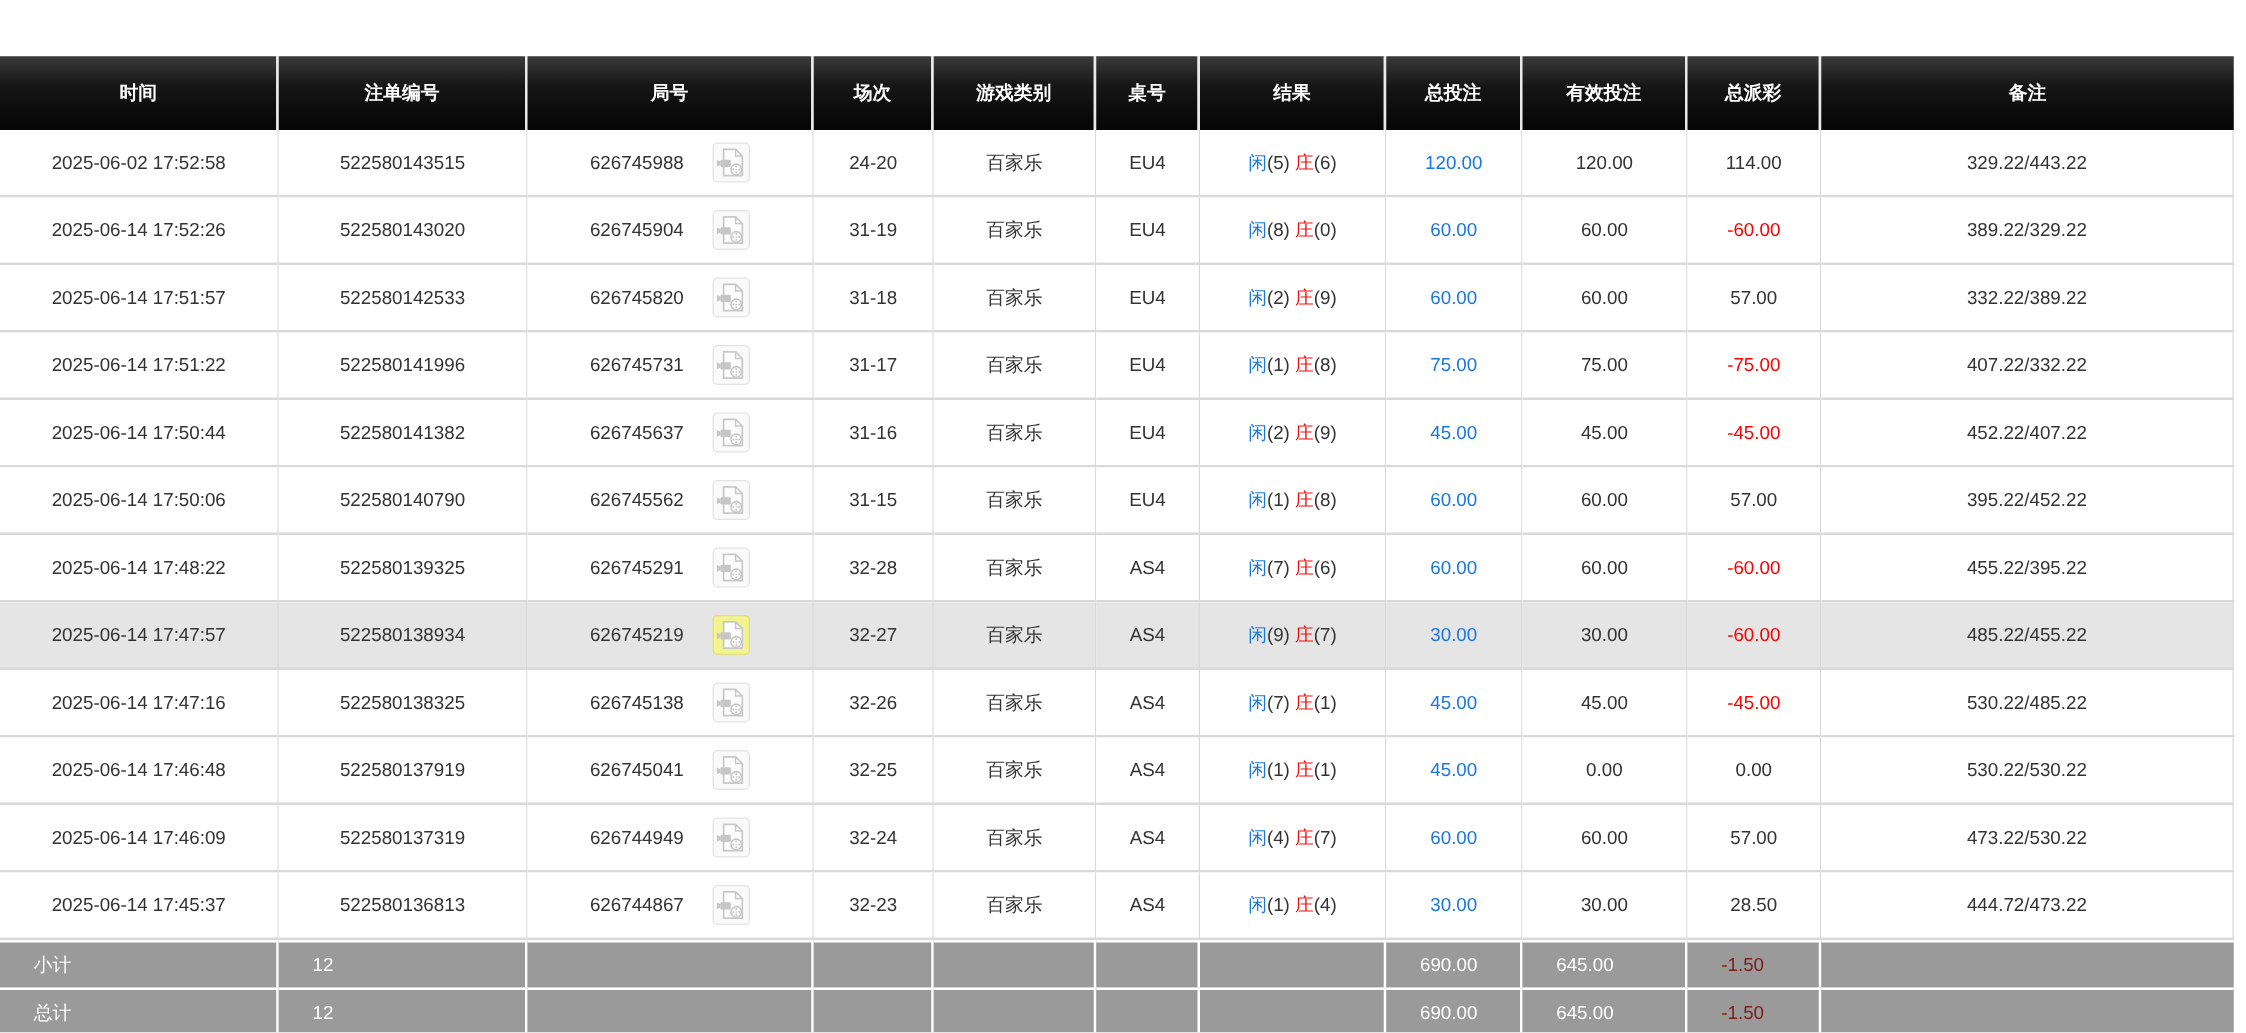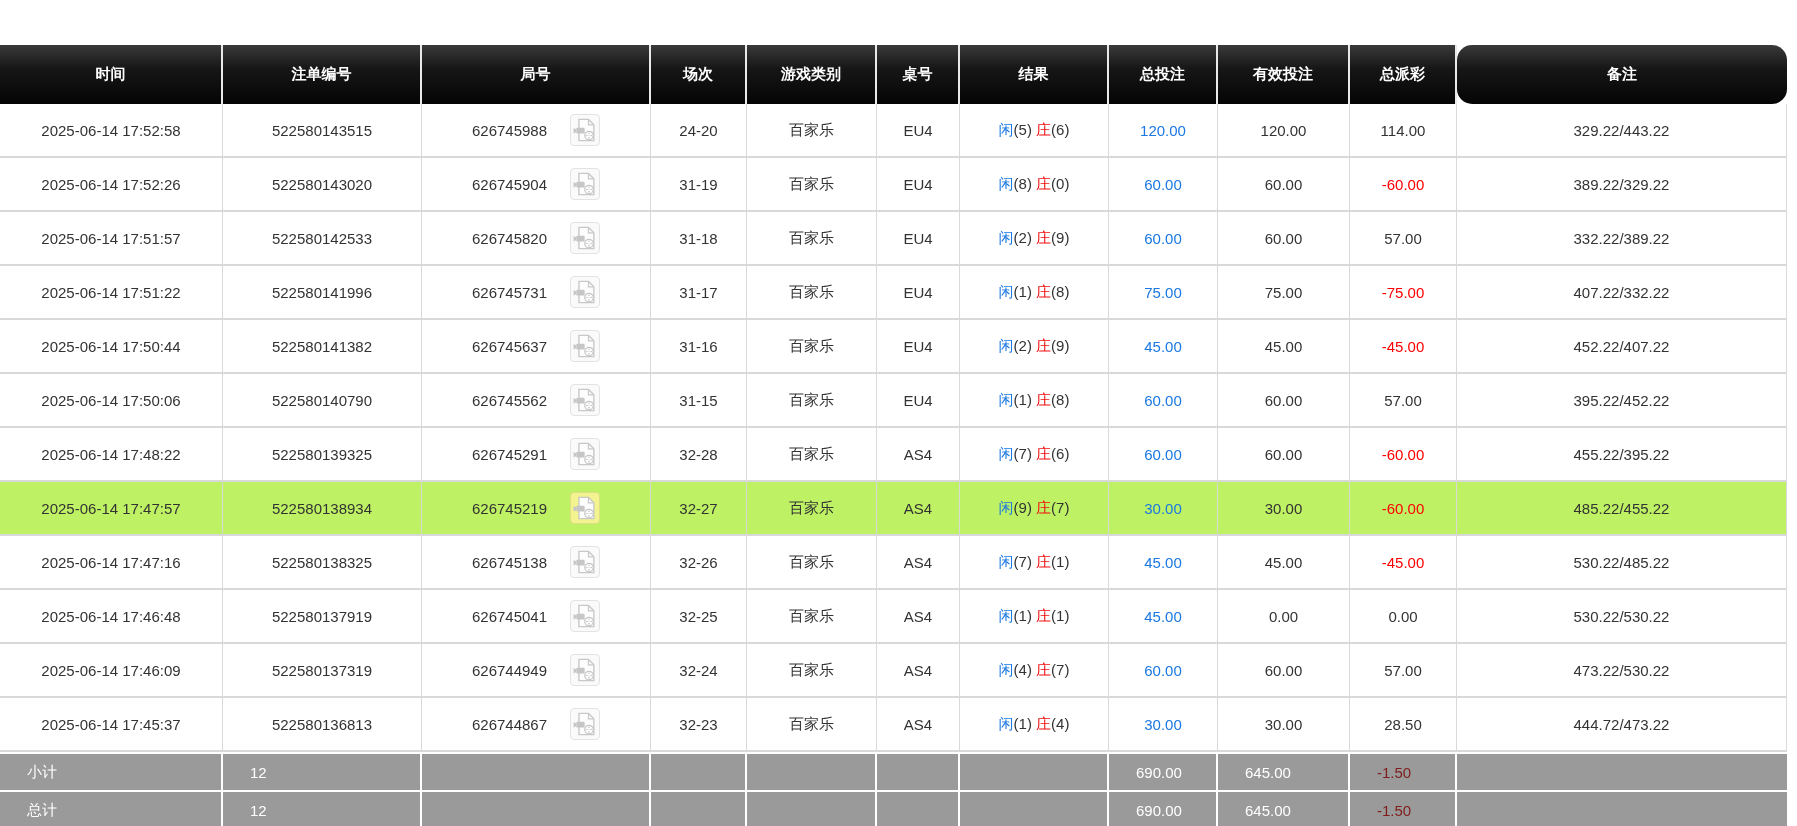--- a/index.html
+++ b/index.html
@@ -7,29 +7,29 @@
   .page{width:1797px;height:826px;overflow:hidden;background:#fff;}
   .table-wrap{padding-top:45px;}
   table{border-collapse:separate;border-spacing:0;table-layout:fixed;width:1787px;}
   
   thead th{
     height:35px;padding:12px;text-align:center;vertical-align:middle;
     color:#fff;font-size:15px;font-weight:bold;
     background:linear-gradient(180deg,#3a3a3a 0%,#161616 40%,#050505 100%);
     border-right:2px solid #e9e9e9;
   }
-  thead th:last-child{border-right:none;border-radius:15px;}
+  thead th:last-child{border-right:none;}
   
   tbody td{
     height:52px;padding:0 4px;text-align:center;vertical-align:middle;
     font-size:15px;color:#333;background:#fff;
     border-right:1px solid #d9d9d9;border-bottom:2px solid #d9d9d9;
     white-space:nowrap;overflow:hidden;
   }
-  tr.highlight td{background:#bef264;}
+  tr.highlight td{background:#e5e5e5;}
   .round-flex{display:flex;align-items:center;justify-content:center;gap:23px;}
   .video-btn{
     width:30px;height:32px;border:1px solid #e3e3e3;border-radius:4px;background:#fafafa;
     display:inline-flex;align-items:center;justify-content:center;padding:0;cursor:pointer;
   }
   tr.highlight .video-btn{background:#f3f390;border-color:#dede85;}
   .blue-link{color:#1b78e2;cursor:pointer;}
   .player{color:#1b78e2;}
   .banker{color:#f00e0e;}
   .score{color:#333;}
@@ -72,21 +72,21 @@
           <th>桌号</th>
           <th>结果</th>
           <th>总投注</th>
           <th>有效投注</th>
           <th>总派彩</th>
           <th>备注</th>
         </tr>
       </thead>
       <tbody>
           <tr>
-    <td>2025-06-14 17:52:58</td>
+    <td>2025-06-02 17:52:58</td>
     <td>522580143515</td>
     <td>
       <span class="round-flex">
         <span>626745988</span>
         <button class="video-btn">
           <svg width="26" height="28" viewBox="0 0 30 30" aria-hidden="true">
             <path d="M8 2.8 h11 l6.2 6.2 v18.2 H8 Z" fill="#fdfdfd" stroke="#c8c8c8" stroke-width="1.6"></path>
             <path d="M19 2.8 v6.2 h6.2" fill="none" stroke="#c8c8c8" stroke-width="1.4"></path>
             <rect x="5" y="12.5" width="9.6" height="6.6" rx="1.2" fill="#c6c6c6"></rect>
             <polygon points="5,14.3 1.8,12.7 1.8,18.9 5,17.3" fill="#c6c6c6"></polygon>

